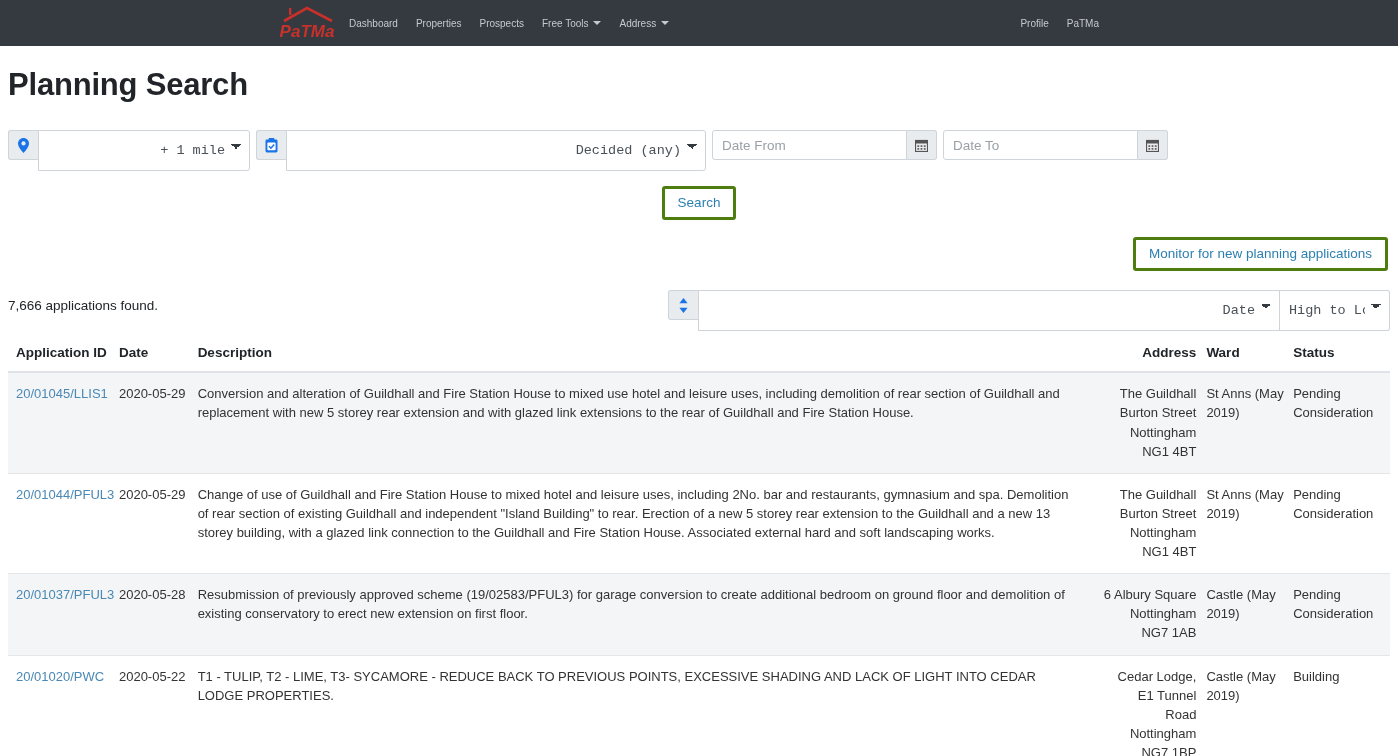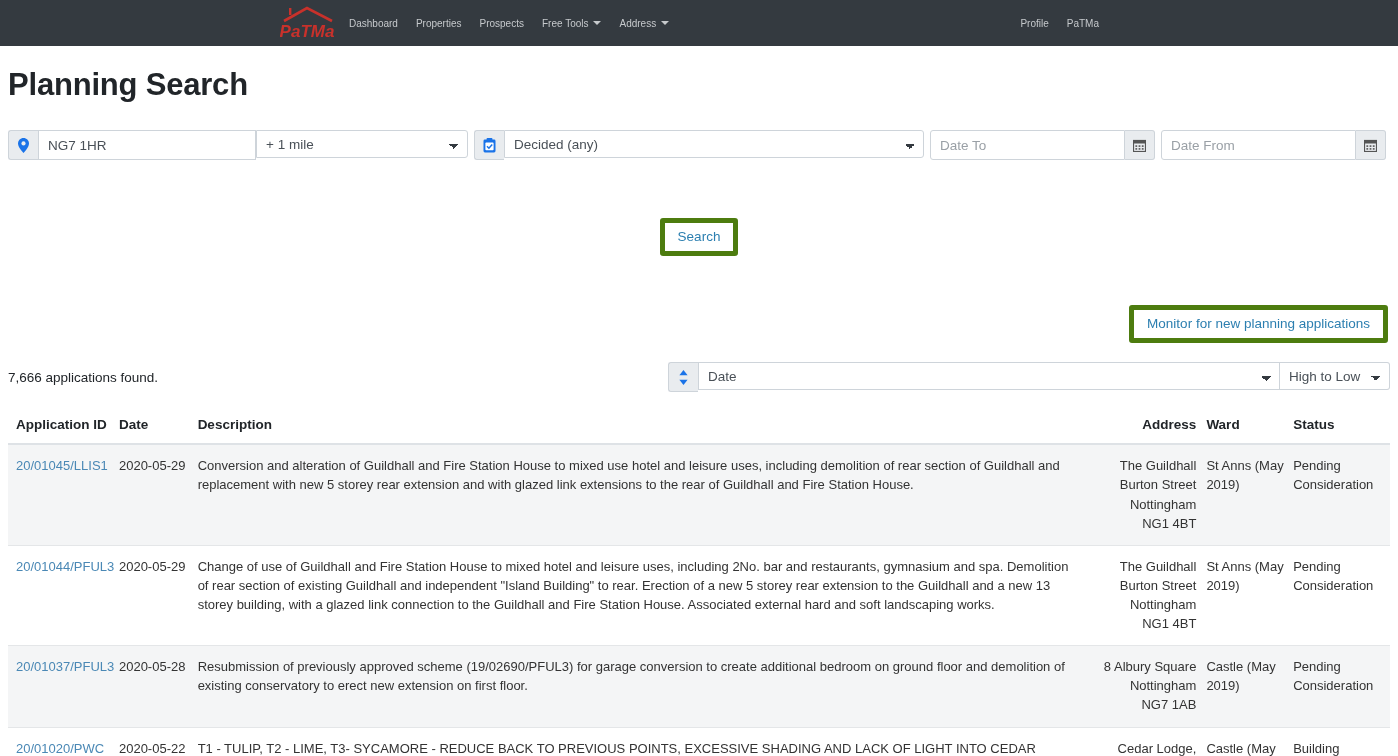--- a/index.html
+++ b/index.html
@@ -102,31 +102,32 @@
   }
   .txt-input::placeholder { color: #9aa0a6; }
   .sel {
     -webkit-appearance: none;
     appearance: none;
     border: 1px solid #ced4da;
     background: #fff;
     font-size: 13.5px;
     color: #495057;
     padding: 0 24px 0 9px;
-    height: 28px;
-    font-family: Liberation Sans, sans-serif;
+    height: 41px;
+    font-family: Liberation Mono, monospace;
     outline: none;
     background-image:
       linear-gradient(45deg, transparent 50%, #343a40 50%),
       linear-gradient(135deg, #343a40 50%, transparent 50%);
     background-position:
       calc(100% - 13px) 13px,
       calc(100% - 8px) 13px;
     background-size: 5px 5px, 5px 5px;
     background-repeat: no-repeat;
+    text-align: right;
   }
   #postcode-input { width: 218px; border-radius: 0; }
   #radius-select  { width: 212px; border-radius: 0 3px 3px 0; }
   #status-select  { width: 420px; border-radius: 0 3px 3px 0; }
   .gap { width: 6px; }
   .date-group { display: flex; height: 30px; margin-left: 6px; }
   #date-from-input, #date-to-input { width: 195px; border-radius: 3px 0 0 3px; }
   .cal-btn {
     width: 30px;
     background: #e9ecef;
@@ -136,29 +137,28 @@
     display: flex;
     align-items: center;
     justify-content: center;
     cursor: pointer;
   }
 
   
   .search-btn-wrap { display: flex; justify-content: center; margin-top: 26px; }
   .btn-outline {
     background: #fff;
-    border: 5px solid #4d7c0f;
+    border: 3px solid #4d7c0f;
     color: #2c7fb0;
     font-size: 13.5px;
     padding: 6px 13px;
     border-radius: 3px;
     cursor: pointer;
     font-family: "Liberation Sans", sans-serif;
     line-height: 1.2;
-    margin-top: 32px;
   }
   .monitor-wrap {
     display: flex;
     justify-content: flex-end;
     padding: 0 10px;
     margin-top: 17px;
   }
 
   
   .results-row {
@@ -267,58 +267,57 @@
 <h1 class="page-title">Planning Search</h1>
 
 <div class="search-row">
 
   <div class="input-addon">
     <svg width="11" height="15" viewBox="0 0 11 15">
       <path d="M5.5 0C2.46 0 0 2.46 0 5.5C0 9.6 5.5 15 5.5 15S11 9.6 11 5.5C11 2.46 8.54 0 5.5 0Z" fill="#1a73e8"></path>
       <circle cx="5.5" cy="5.4" r="2.1" fill="#e9ecef"></circle>
     </svg>
   </div>
-  <input class="txt-input" id="postcode-input" type="text" value="NG7 1HR" style="">
 
   <select class="sel" id="radius-select">
     <option>+ 1 mile</option>
   </select>
 
   <div class="gap"></div>
 
   <div class="input-addon">
     <svg width="13" height="15" viewBox="0 0 13 15">
       <rect x="0.5" y="1.5" width="12" height="13" rx="1.4" fill="#1a73e8"></rect>
       <rect x="3.6" y="0" width="5.8" height="3.1" rx="0.8" fill="#1a73e8"></rect>
       <rect x="2.4" y="4.6" width="8.2" height="7.6" rx="0.8" fill="#fff"></rect>
       <path d="M4 8.3 L5.9 10.2 L9.2 6.4" fill="none" stroke="#1a73e8" stroke-width="1.5"></path>
     </svg>
   </div>
   <select class="sel" id="status-select">
     <option>Decided (any)</option>
   </select>
 
   <div class="date-group">
-    <input class="txt-input" id="date-to-input" type="text" placeholder="Date To" style="">
+    <input class="txt-input" id="date-from-input" type="text" placeholder="Date From" style="">
     <div class="cal-btn">
       <svg width="13" height="13" viewBox="0 0 13 13">
         <rect x="0.5" y="1.5" width="12" height="11" fill="none" stroke="#555" stroke-width="1.2"></rect>
         <rect x="0.5" y="1.5" width="12" height="3" fill="#555"></rect>
         <rect x="2.4" y="6.3" width="1.8" height="1.6" fill="#555"></rect>
         <rect x="5.6" y="6.3" width="1.8" height="1.6" fill="#555"></rect>
         <rect x="8.8" y="6.3" width="1.8" height="1.6" fill="#555"></rect>
         <rect x="2.4" y="9.1" width="1.8" height="1.6" fill="#555"></rect>
         <rect x="5.6" y="9.1" width="1.8" height="1.6" fill="#555"></rect>
         <rect x="8.8" y="9.1" width="1.8" height="1.6" fill="#555"></rect>
       </svg>
     </div>
   </div>
 
   <div class="date-group">
-    <input class="txt-input" id="date-from-input" type="text" placeholder="Date From" style="">
+    <input class="txt-input" id="date-to-input" type="text" placeholder="Date To" style="">
     <div class="cal-btn">
       <svg width="13" height="13" viewBox="0 0 13 13">
         <rect x="0.5" y="1.5" width="12" height="11" fill="none" stroke="#555" stroke-width="1.2"></rect>
         <rect x="0.5" y="1.5" width="12" height="3" fill="#555"></rect>
         <rect x="2.4" y="6.3" width="1.8" height="1.6" fill="#555"></rect>
         <rect x="5.6" y="6.3" width="1.8" height="1.6" fill="#555"></rect>
         <rect x="8.8" y="6.3" width="1.8" height="1.6" fill="#555"></rect>
         <rect x="2.4" y="9.1" width="1.8" height="1.6" fill="#555"></rect>
         <rect x="5.6" y="9.1" width="1.8" height="1.6" fill="#555"></rect>
         <rect x="8.8" y="9.1" width="1.8" height="1.6" fill="#555"></rect>
@@ -384,22 +383,22 @@
         <td class="col-desc">Change of use of Guildhall and Fire Station House to mixed hotel and leisure uses, including 2No. bar and restaurants, gymnasium and spa. Demolition of rear section of existing Guildhall and independent "Island Building" to rear. Erection of a new 5 storey rear extension to the Guildhall and a new 13 storey building, with a glazed link connection to the Guildhall and Fire Station House. Associated external hard and soft landscaping works.</td>
         <td class="col-address">The Guildhall Burton Street Nottingham NG1 4BT</td>
         <td class="col-ward">St Anns (May 2019)</td>
         <td class="col-status">Pending Consideration</td>
       </tr>
       <tr>
         <td class="col-appid">
           <a class="appid-link" href="#">20/01037/PFUL3</a>
         </td>
         <td class="col-date">2020-05-28</td>
-        <td class="col-desc">Resubmission of previously approved scheme (19/02690/PFUL3) for garage conversion to create additional bedroom on ground floor and demolition of existing conservatory to erect new extension on first floor.</td>
-        <td class="col-address">8 Albury Square Nottingham NG7 1AB</td>
+        <td class="col-desc">Resubmission of previously approved scheme (19/02583/PFUL3) for garage conversion to create additional bedroom on ground floor and demolition of existing conservatory to erect new extension on first floor.</td>
+        <td class="col-address">6 Albury Square Nottingham NG7 1AB</td>
         <td class="col-ward">Castle (May 2019)</td>
         <td class="col-status">Pending Consideration</td>
       </tr>
       <tr>
         <td class="col-appid">
           <a class="appid-link" href="#">20/01020/PWC</a>
         </td>
         <td class="col-date">2020-05-22</td>
         <td class="col-desc">T1 - TULIP, T2 - LIME, T3- SYCAMORE - REDUCE BACK TO PREVIOUS POINTS, EXCESSIVE SHADING AND LACK OF LIGHT INTO CEDAR LODGE PROPERTIES.</td>
         <td class="col-address">Cedar Lodge, E1 Tunnel Road Nottingham NG7 1BP</td>

